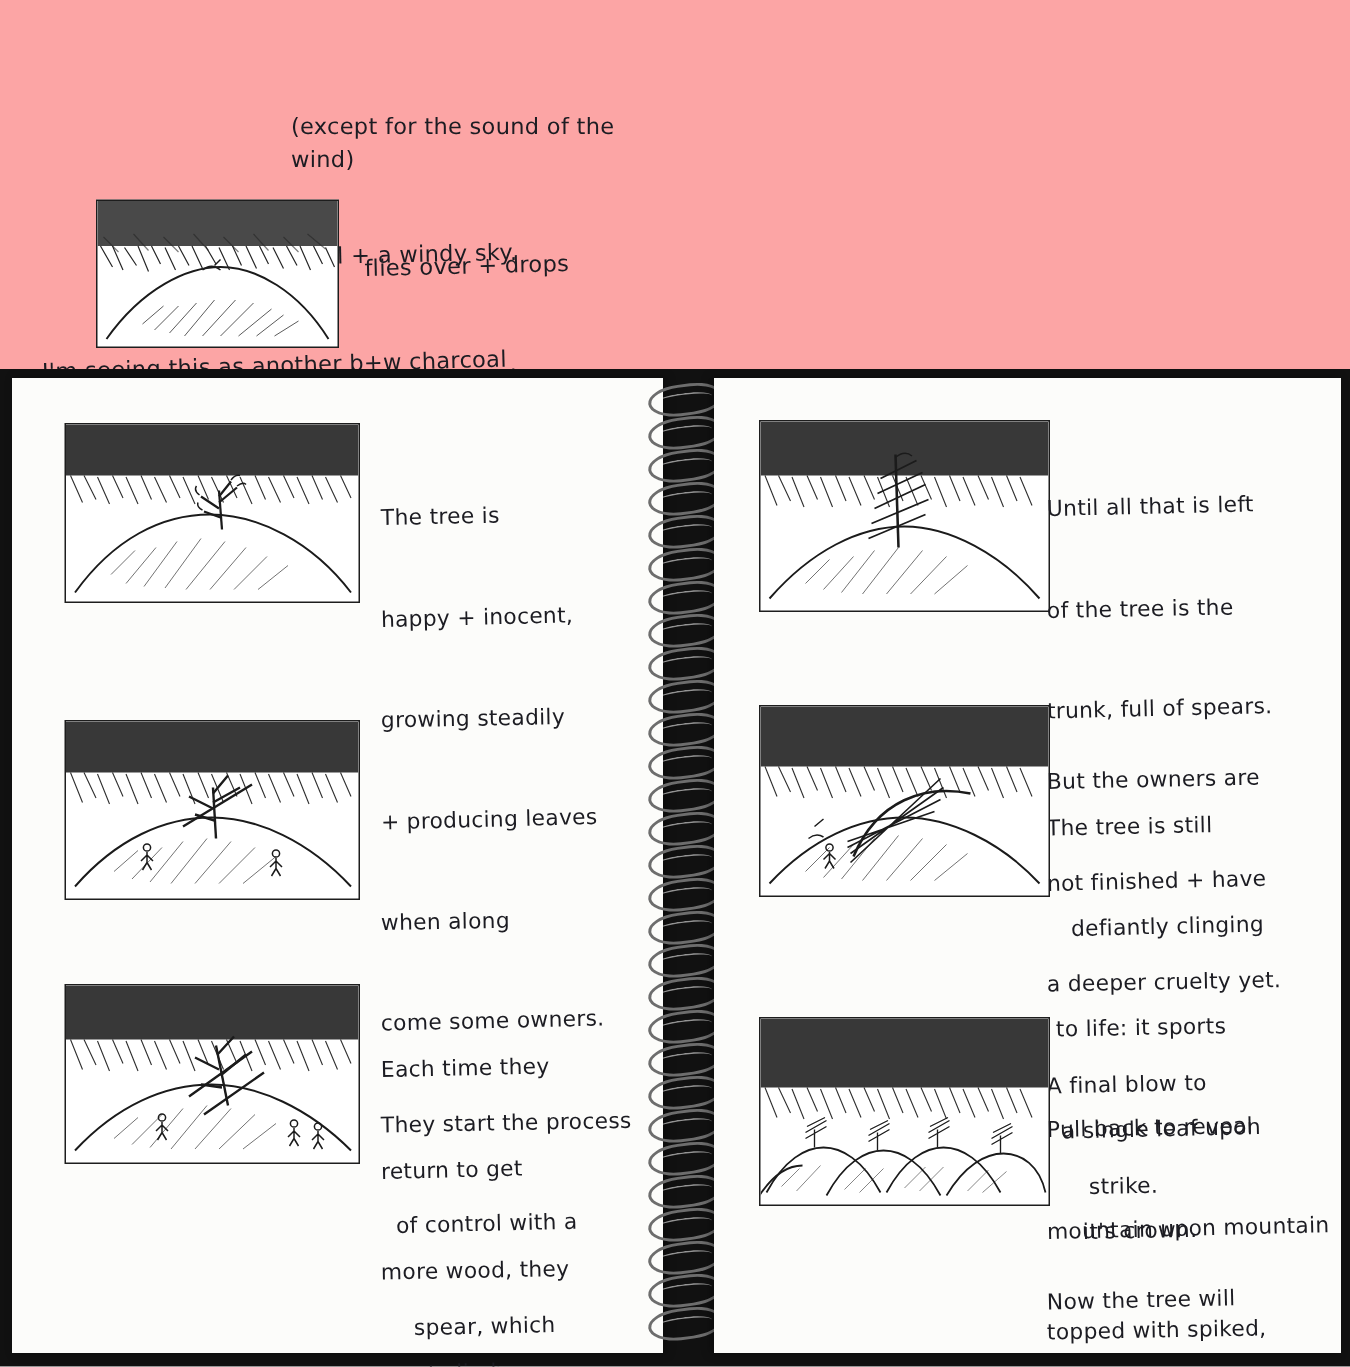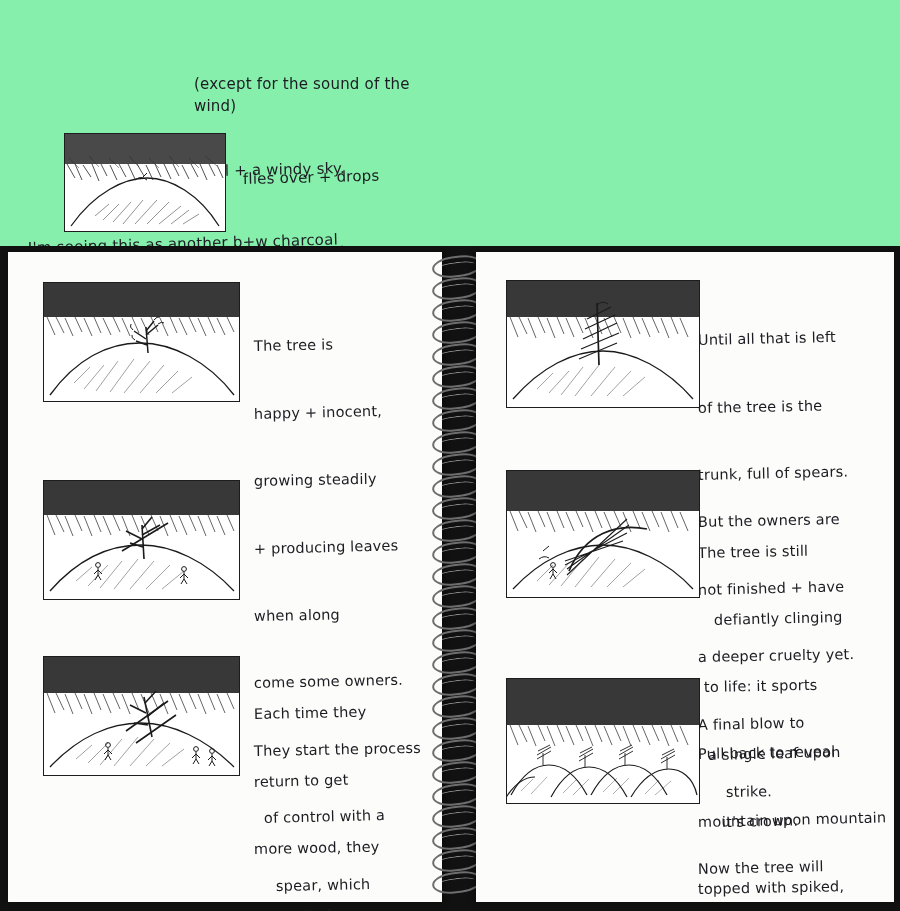--- a/index.html
+++ b/index.html
@@ -29,21 +29,21 @@
     transform-origin: left center;
   }
 
   
   #top-sheet {
     position: absolute;
     left: 0;
     top: 0;
     width: 900px;
     height: 246px;
-    background: #86efac;
+    background: #fca5a5;
   }
 
   #top-note-block {
     position: absolute;
     left: 26px;
     top: 28px;
     width: 430px;
   }
   #top-note-block .hw-line { font-size: 15px; }
 

